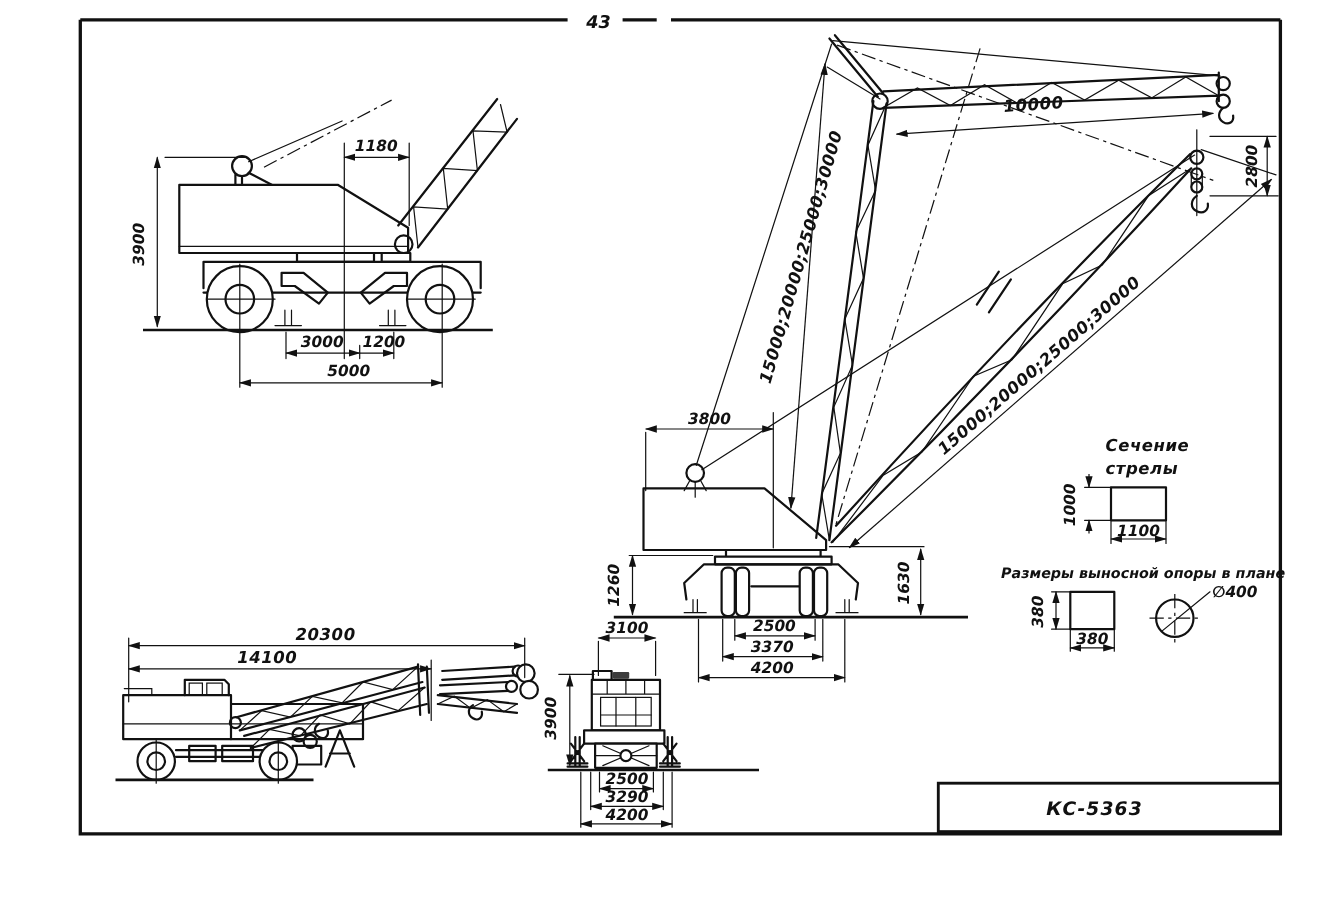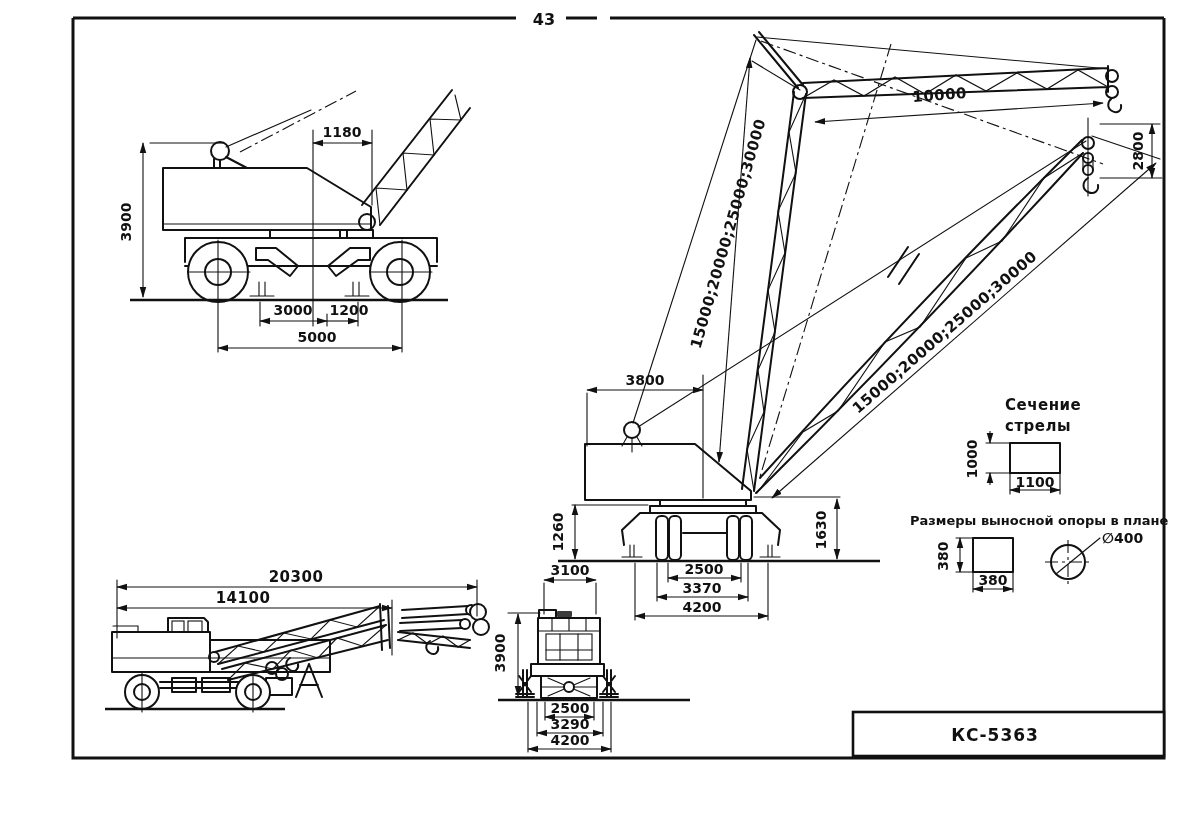--- a/index.html
+++ b/index.html
@@ -1,17 +1,17 @@
 <!DOCTYPE html>
 <html><head>
 <meta charset="utf-8">
 <style>
   html,body{margin:0;padding:0;background:#e8e8e8;}
   .sheet{position:relative;width:1200px;height:831px;background:#ffffff;margin:0 auto;
-         font-family:"DejaVu Sans","Liberation Sans",sans-serif;}
+         font-family:"DejaVu Sans","Liberation Sans",sans-serif;font-style:italic;}
   svg{position:absolute;left:0;top:0;}
   svg text{fill:#111;font-family:"DejaVu Sans","Liberation Sans",sans-serif;font-weight:bold;}
   .t14{font-size:14px;}
   .t13{font-size:13px;}
   .t15{font-size:15px;letter-spacing:.5px;}
   .t16{font-size:16px;}
   .t17{font-size:17px;letter-spacing:1px;}
   .outl{stroke:#111;stroke-width:2;fill:none;stroke-linejoin:round;stroke-linecap:round;}
   .outw{stroke:#111;stroke-width:2;fill:#fff;stroke-linejoin:round;}
   .thin{stroke:#111;stroke-width:1.1;fill:none;stroke-linecap:round;}

